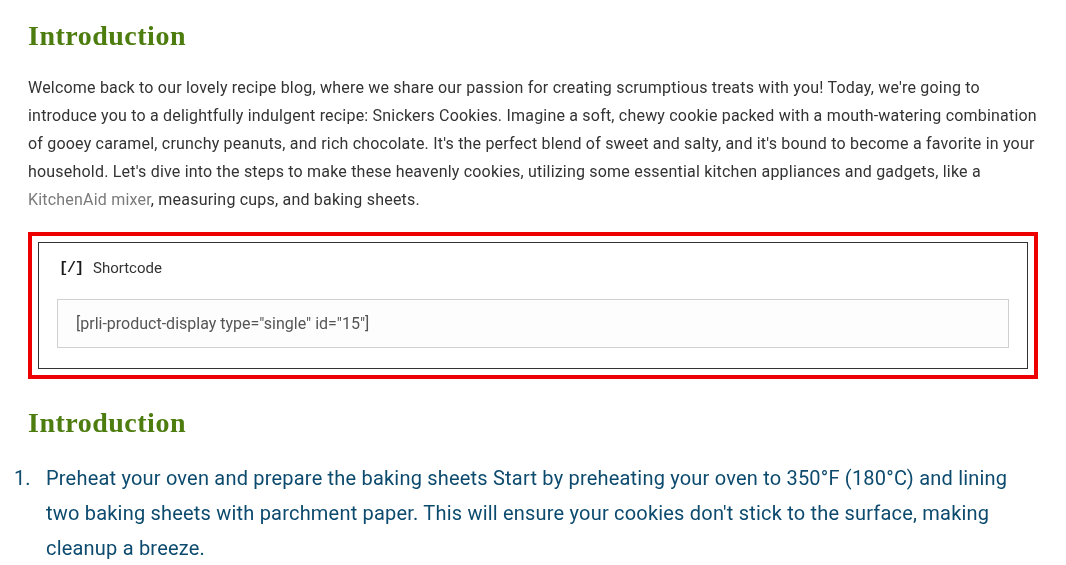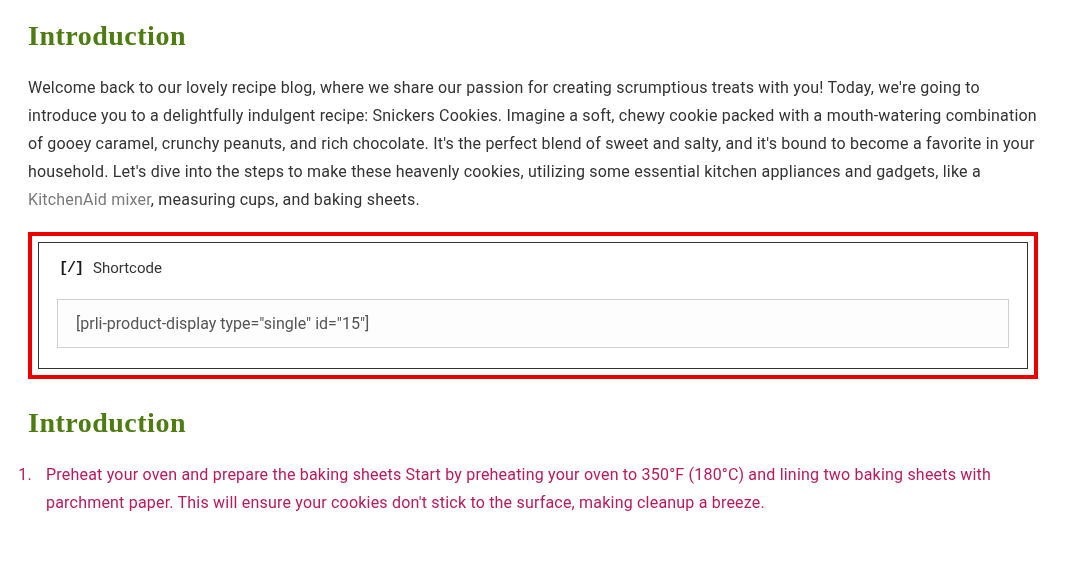--- a/index.html
+++ b/index.html
@@ -74,23 +74,23 @@
     .instructions-heading {
       margin-top: 26px;
       margin-bottom: 22px;
     }
     ol.instructions-list {
       list-style-position: outside;
       padding-left: 0;
       margin-left: -10px;
     }
     ol.instructions-list li {
-      font-size: 16px;
+      font-size: 20px;
       line-height: 1.75;
-      color: #be185d;
+      color: #0c4a6e;
       letter-spacing: 0.2px;
       padding-left: 10px;
     }
     .list-marker {
       display: list-item;
       list-style-type: decimal;
       margin-left: 18px;
     }
   </style>
 </head>

